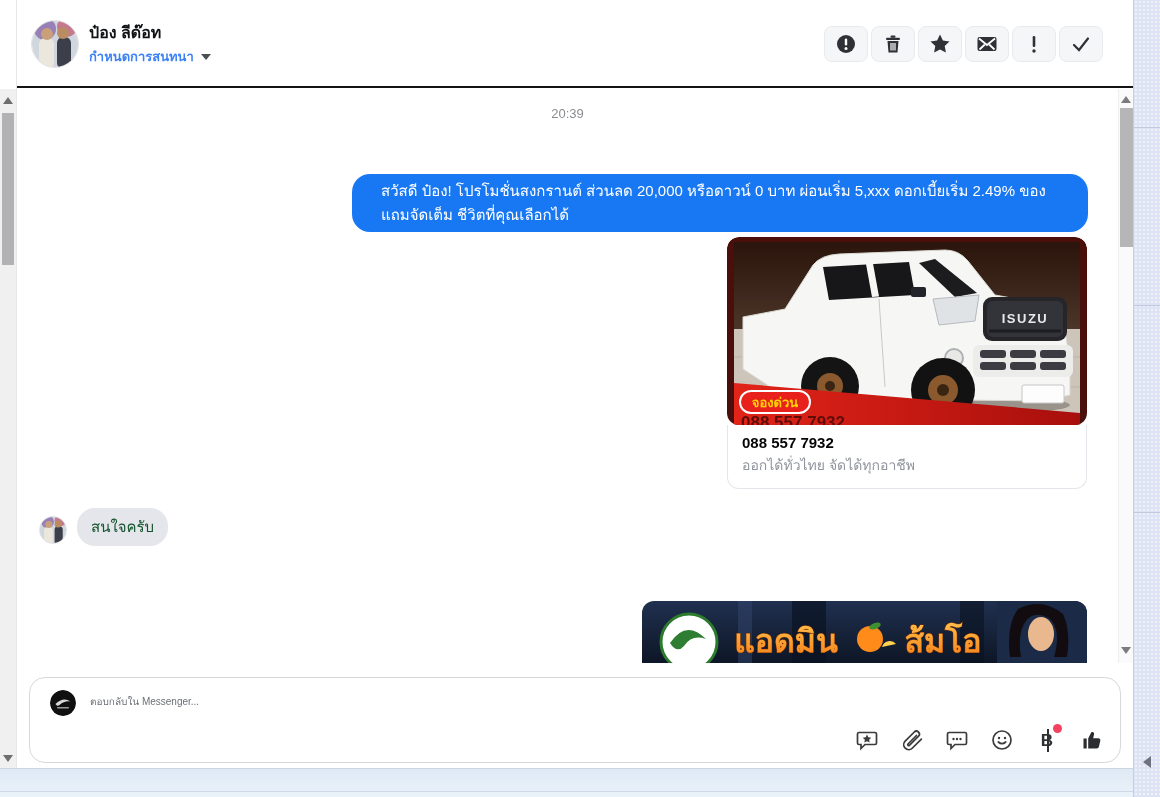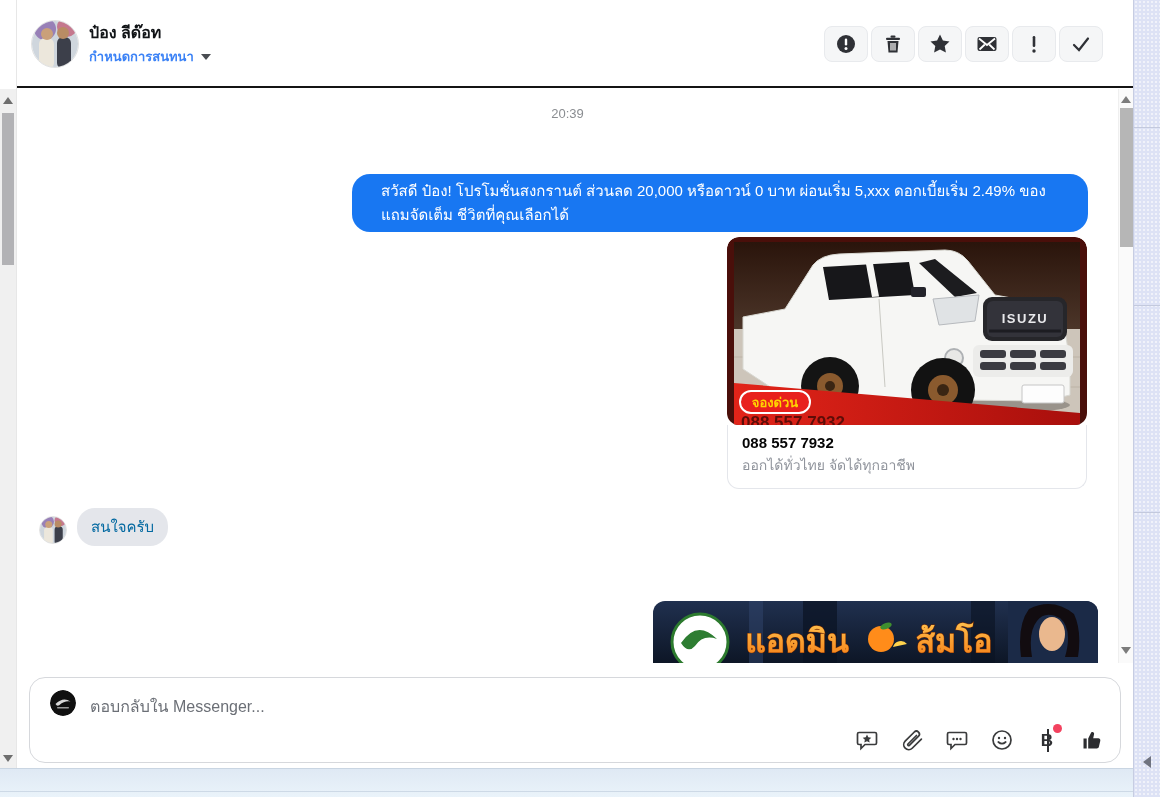--- a/index.html
+++ b/index.html
@@ -45,53 +45,53 @@
   .hbtn svg { display:block; }
 
   
   .messages { position:absolute; left:0; top:89px; width:1117px; height:574px; overflow:hidden; background:#fff; }
   .msg-time { position:absolute; top:17px; left:0; width:1101px; text-align:center;
     font-size:13px; color:#8a8d91; }
   .msg-meta { position:absolute; top:50px; left:0; width:1101px; text-align:center;
     font-size:13px; color:#9a9da1; }
   .bubble { position:absolute; font-size:15px; line-height:24px; border-radius:18px; }
   .bubble.out { background:#1877f2; color:#fff; }
-  .bubble.in  { background:#e4e6eb; color:#0369a1; }
+  .bubble.in  { background:#e4e6eb; color:#14532d; }
   .bubble1 { top:85px; right:46px; width:736px; padding:5px 29px; }
   .bubble2 { top:472px; right:47px; padding:6px 14px; white-space:nowrap; }
 
   .card { position:absolute; top:148px; right:47px; width:360px; }
   .card-image { display:block; width:360px; height:188px; border-radius:12px 12px 0 0; overflow:hidden; cursor:pointer; }
   .card-footer { background:#fff; border:1px solid #e4e6eb; border-top:none; border-radius:0 0 12px 12px;
     padding:9px 14px 12px 14px; }
   .card-phone { font-size:15px; font-weight:bold; color:#050505; }
   .card-caption { font-size:14px; color:#90949c; margin-top:3px; }
 
   .in-row { position:absolute; left:22px; top:419px; display:flex; align-items:flex-end; gap:10px; }
   .mini-avatar { width:28px; height:28px; border-radius:50%; overflow:hidden; border:1px solid #e2e2e2;
     cursor:pointer; flex:0 0 auto; margin-bottom:2px; }
   .in-row .bubble.in { position:static; padding:7px 14px; }
 
-  .banner { position:absolute; top:512px; right:36px; width:445px; height:62px;
+  .banner { position:absolute; top:512px; right:47px; width:445px; height:62px;
     border-radius:12px 12px 0 0; overflow:hidden; cursor:pointer; }
 
   
   .chat-scrollbar { position:absolute; left:1101px; top:89px; width:15px; height:574px;
     background:#fafafa; border-left:1px solid #efefef; }
   .csb-up, .csb-down { position:absolute; left:2px; width:0; height:0;
     border-left:5px solid transparent; border-right:5px solid transparent; }
   .csb-up { top:7px; border-bottom:7px solid #7c7c7c; }
   .csb-down { top:558px; border-top:7px solid #7c7c7c; }
   .csb-thumb { position:absolute; left:1px; top:19px; width:13px; height:139px; background:#b6b6b6; }
 
   
   .composer { position:absolute; left:12px; top:677px; width:1092px; height:86px;
     background:#fff; border:1px solid #d6d8dc; border-radius:16px; cursor:text; }
   .page-avatar { position:absolute; left:20px; top:12px; width:26px; height:26px; border-radius:50%; overflow:hidden; }
-  .composer-placeholder { position:absolute; left:60px; top:16px; font-size:16px; color:#6b6f76; }
+  .composer-placeholder { position:absolute; left:60px; top:16px; font-size:10px; color:#6b6f76; }
   .composer-tools { position:absolute; right:16px; bottom:10px; display:flex; align-items:center; gap:21px; }
   .tool { position:relative; width:24px; height:24px; display:flex; align-items:center; justify-content:center; cursor:pointer; }
   .tool svg { display:block; }
   .red-dot { position:absolute; right:-3px; top:-4px; width:9px; height:9px; border-radius:50%; background:#f3425f; }
 
   .baht-glyph { font-size:17px; font-weight:bold; color:#2f3033; position:relative; line-height:1; }
   .baht-glyph::after { content:""; position:absolute; left:50%; top:-3px; bottom:-3px; width:1.5px; background:#2f3033; }
 </style>
 </head>
 <body>

